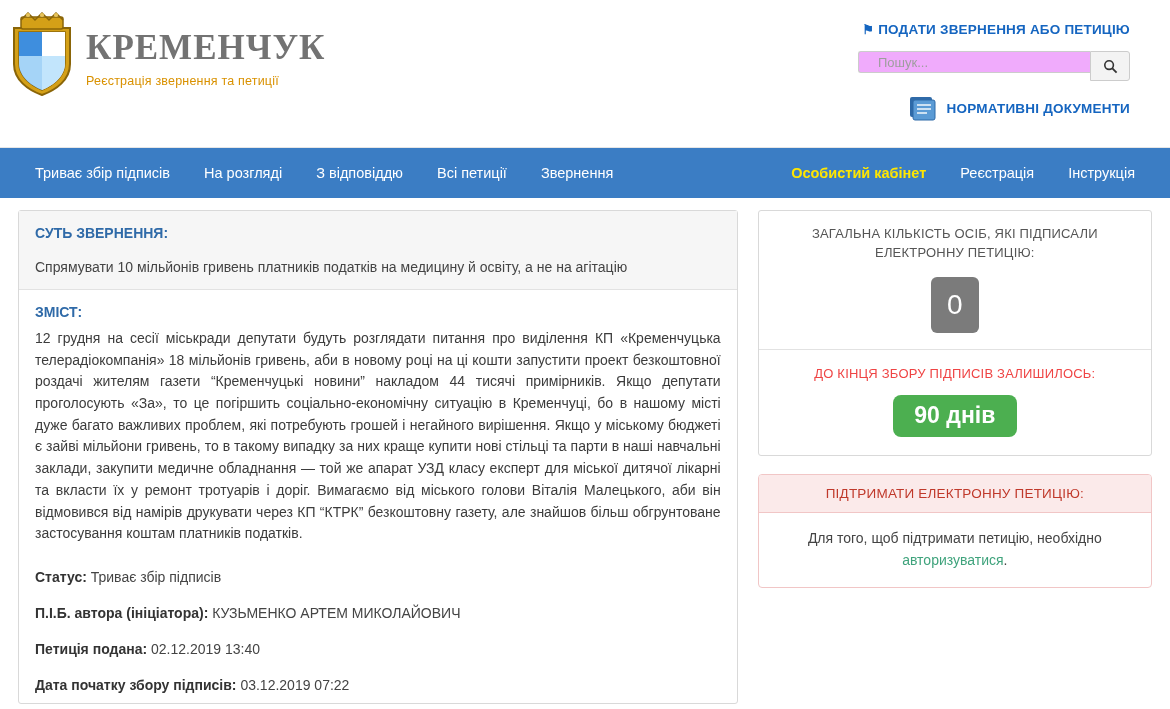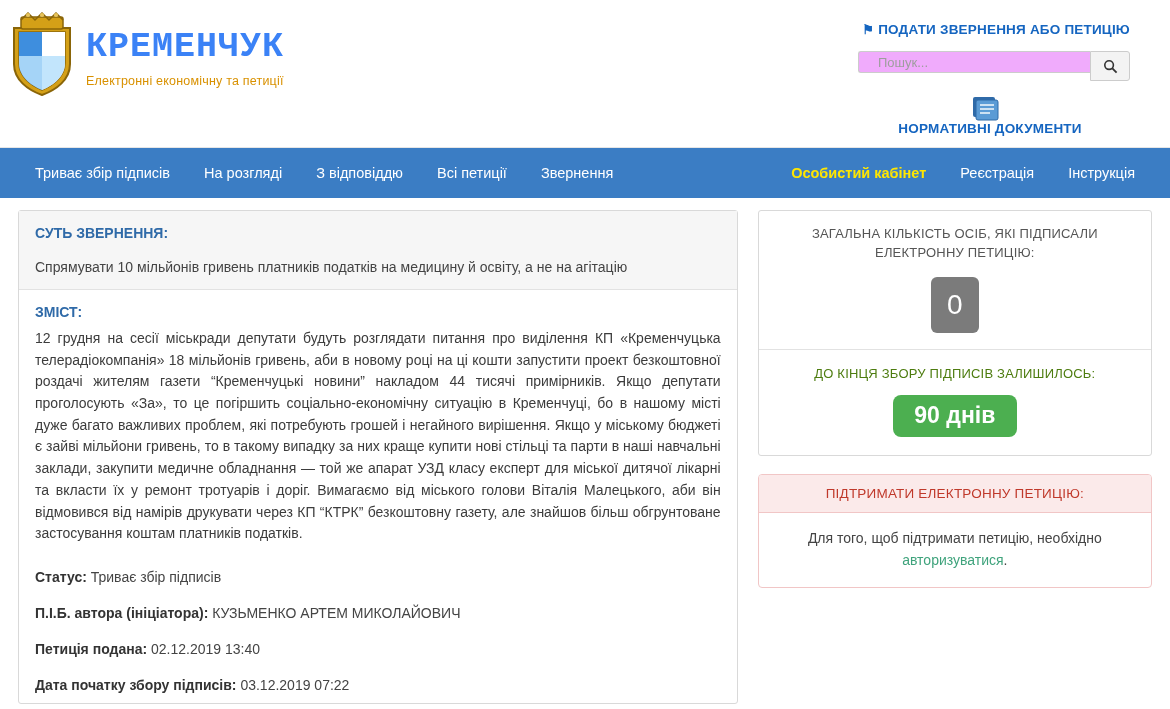--- a/index.html
+++ b/index.html
@@ -25,25 +25,25 @@
     display: flex;
     align-items: flex-start;
   }
   .coat {
     width: 68px; height: 86px;
     position: relative;
     margin-right: 10px;
   }
   .brand-text { padding-top: 18px; }
   .brand-title {
-    font-family: Liberation Mono, monospace;
+    font-family: Liberation Serif, serif;
     font-weight: bold;
     font-size: 35px;
     letter-spacing: 1px;
-    color: #3b82f6;
+    color: #737373;
     line-height: 1;
   }
   .brand-sub {
     margin-top: 9px;
     font-size: 12.5px;
     color: #d99100;
     letter-spacing: .2px;
   }
 
   .header-right {
@@ -87,21 +87,20 @@
     background: #f3f3f3;
     cursor: pointer;
     display: flex; align-items: center; justify-content: center;
     padding: 0;
   }
   .docs-row {
     margin-top: 14px;
     display: flex;
     justify-content: flex-end;
     align-items: center;
-    flex-direction: column;
   }
   .docs-icon {
     width: 30px; height: 26px;
     margin-right: 9px;
     position: relative;
   }
   .docs-label {
     color: #1565c0;
     font-weight: bold;
     font-size: 13.5px;
@@ -190,21 +189,21 @@
     width: 48px; height: 56px;
     background: #7b7b7b;
     border-radius: 6px;
     color: #ffffff;
     font-size: 28px;
     display: flex; align-items: center; justify-content: center;
   }
   .left-title {
     text-align: center;
     font-size: 13px;
-    color: #4d7c0f;
+    color: #ef4444;
     letter-spacing: .2px;
     padding: 6px 12px 0 12px;
     text-transform: uppercase;
     border-top: 1px solid #e2e2e2;
     padding-top: 16px;
   }
   .days-badge {
     margin: 14px auto 18px auto;
     background: #4caf50;
     color: #ffffff;
@@ -256,21 +255,21 @@
         <path d="M11 44 L57 44 L57 51 C57 64 46 73 34 78 C22 73 11 64 11 51 Z" fill="#b7e1fb" opacity="0.85"></path>
         <rect x="13" y="5" width="42" height="12" rx="2" fill="#d4a017" stroke="#8a6508" stroke-width="1.5"></rect>
         <path d="M13 8 L20 1 L27 8 L34 1 L41 8 L48 1 L55 8" fill="none" stroke="#8a6508" stroke-width="1.5"></path>
         <circle cx="20" cy="3" r="2" fill="#e8c45a"></circle>
         <circle cx="34" cy="3" r="2" fill="#e8c45a"></circle>
         <circle cx="48" cy="3" r="2" fill="#e8c45a"></circle>
       </svg>
     </div>
     <div class="brand-text">
       <div class="brand-title">КРЕМЕНЧУК</div>
-      <div class="brand-sub">Електронні економічну та петиції</div>
+      <div class="brand-sub">Реєстрація звернення та петиції</div>
     </div>
   </div>
 
   <div class="header-right">
     <a class="petition-link" href="#">
       <span class="ext-icon">⚑</span><span>ПОДАТИ ЗВЕРНЕННЯ АБО ПЕТИЦІЮ</span>
     </a>
 
     <div class="search-row">
       <input class="search-input" type="text" placeholder="Пошук..." style="">

